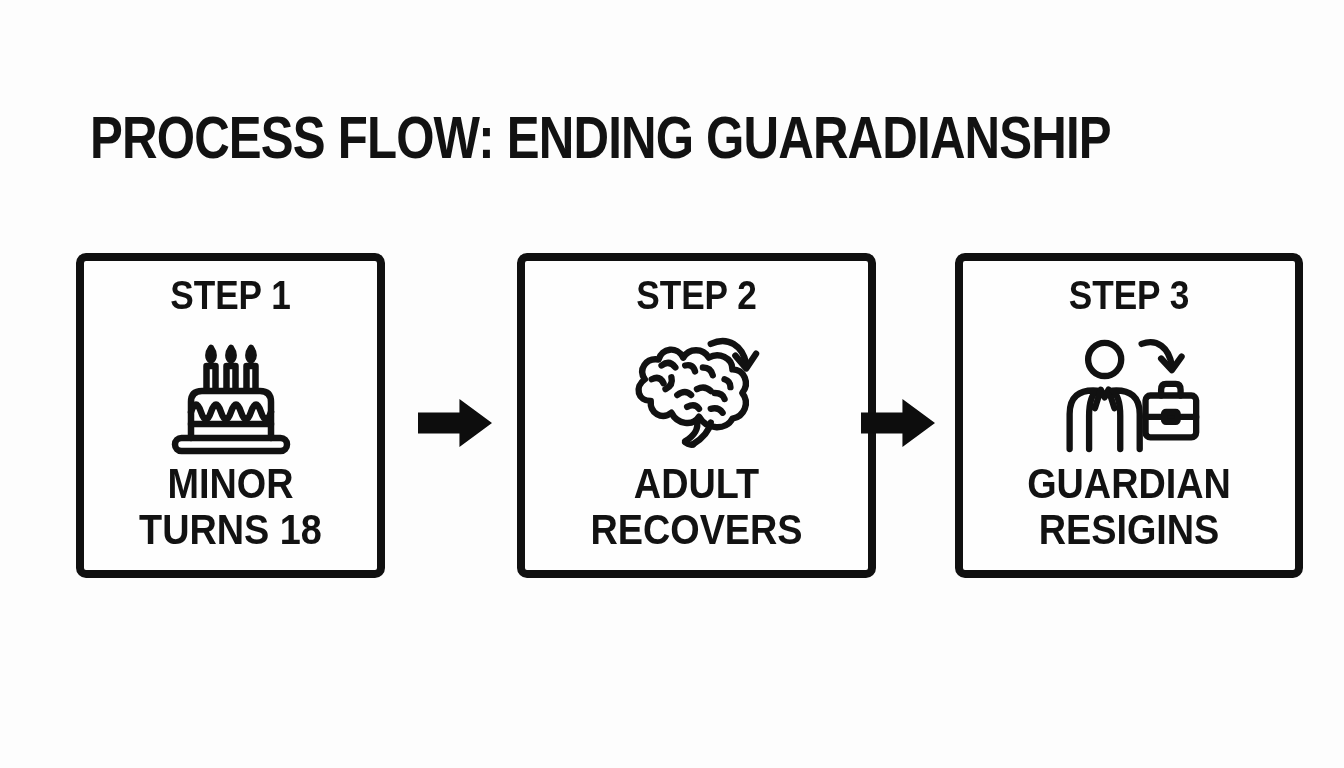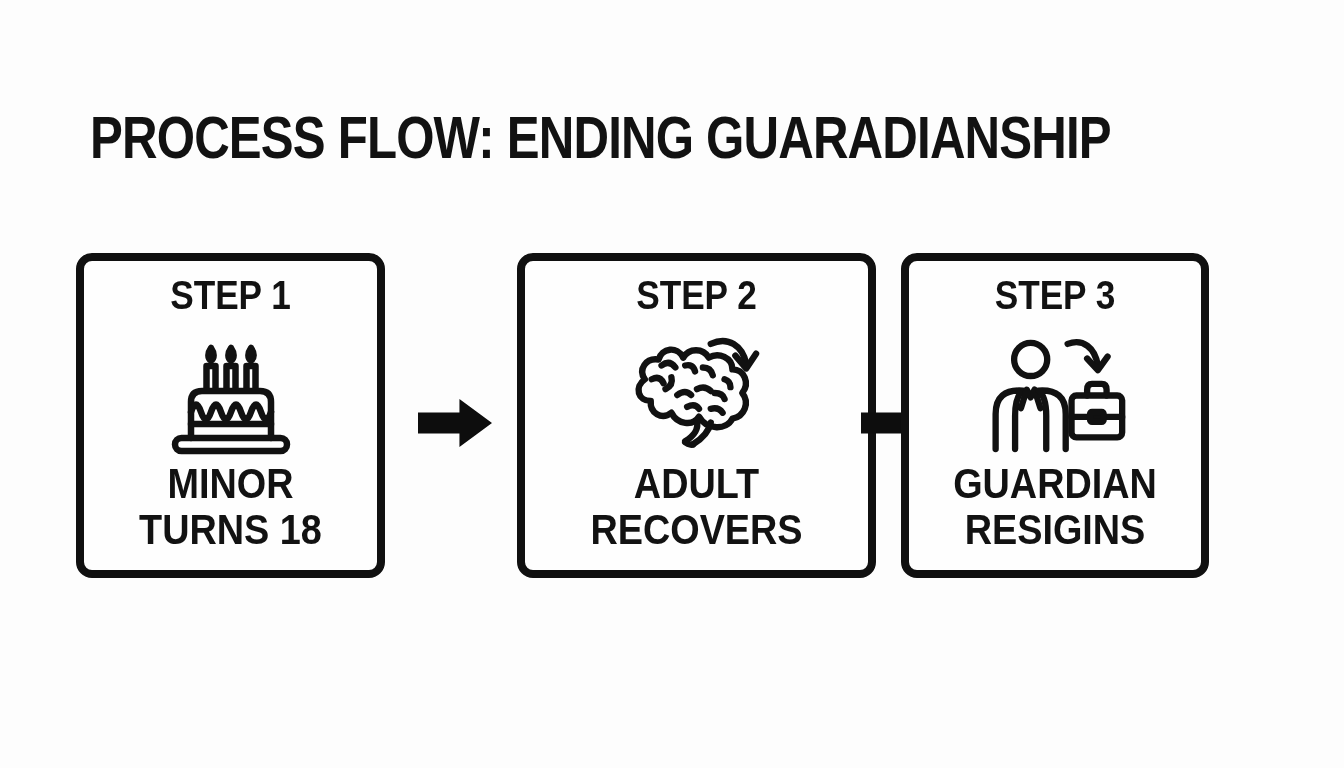--- a/index.html
+++ b/index.html
@@ -9,25 +9,25 @@
     font-family:"Liberation Sans","DejaVu Sans",sans-serif;
   }
   .title{
     position:absolute;left:90px;top:108px;
     font-size:60px;font-weight:bold;line-height:1;letter-spacing:-1px;
     transform:scaleX(0.82);transform-origin:left center;
     white-space:nowrap;color:#121212;
   }
   .step-box{
     position:absolute;top:253px;height:325px;box-sizing:border-box;
-    border:8px solid #101010;border-radius:16px;background:#fefefe;
+    border:8px solid #101010;border-radius:10px;background:#fefefe;
   }
   #step-box-1{left:76px;width:309px;}
   #step-box-2{left:517px;width:359px;}
-  #step-box-3{left:901px;width:308px;}
+  #step-box-3{left:955px;width:348px;}
   .step-label{
     position:absolute;top:14px;left:0;width:100%;text-align:center;
     font-size:40px;font-weight:bold;line-height:1;
     transform:scaleX(0.88);color:#121212;
   }
   .icon-wrap{
     position:absolute;top:68px;left:0;width:100%;height:132px;
     display:flex;align-items:center;justify-content:center;
   }
   .caption{

